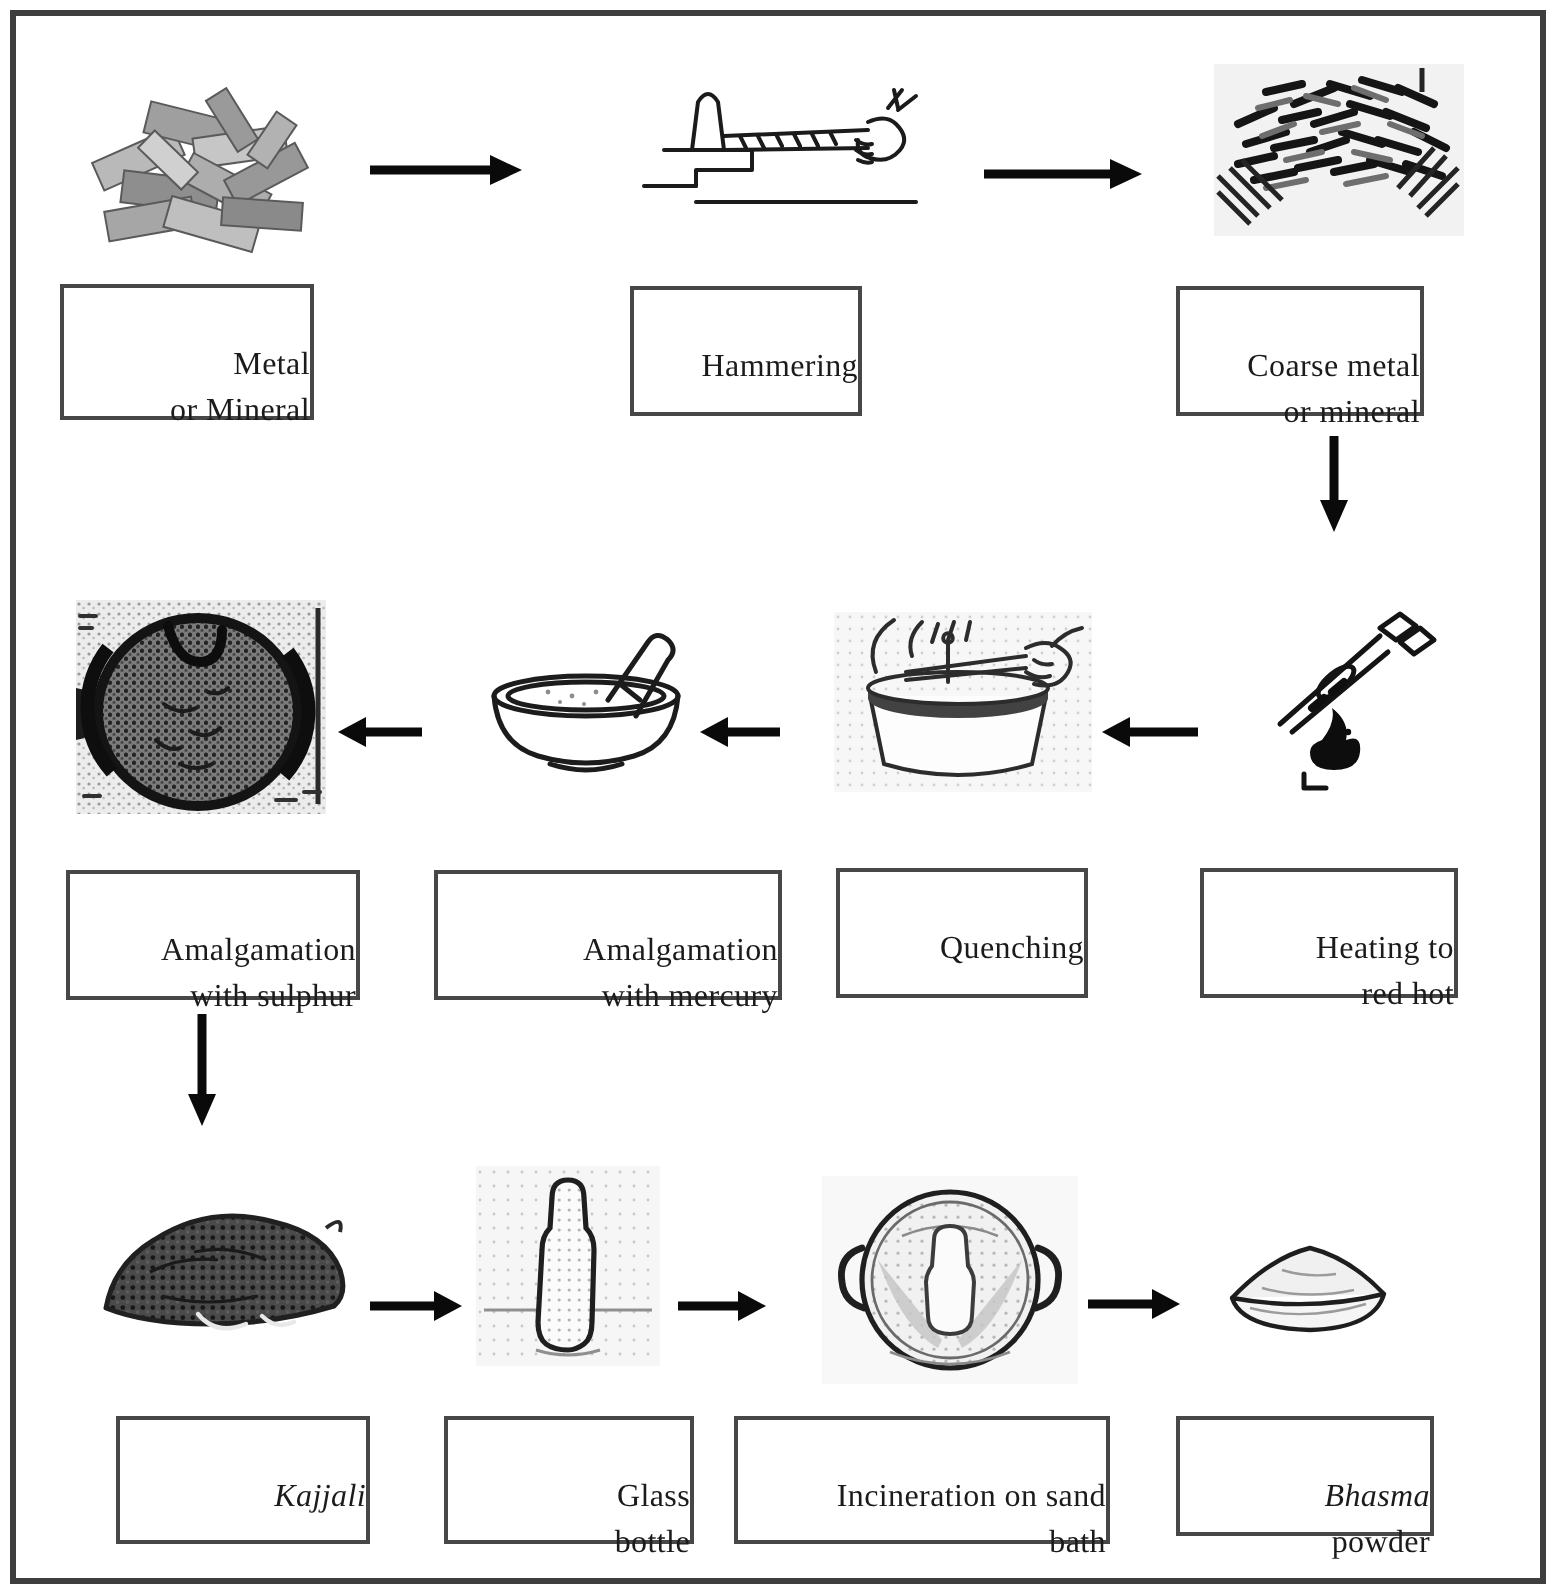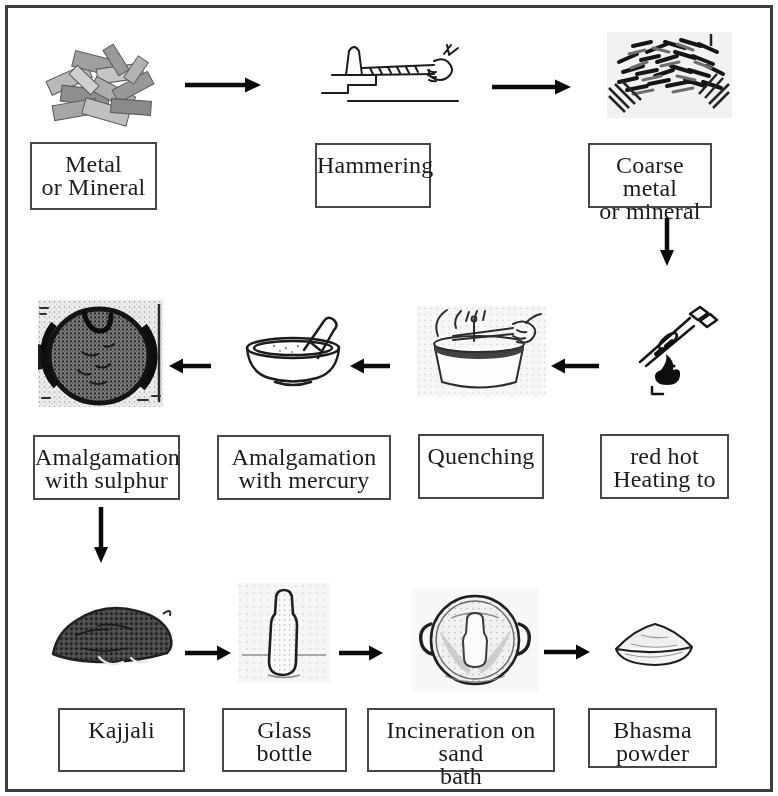--- a/index.html
+++ b/index.html
@@ -7,24 +7,24 @@
     position:relative;width:778px;height:796px;background:#ffffff;
     font-family:"Liberation Serif", serif;overflow:hidden;
   }
   .frame{
     position:absolute;left:5px;top:5px;width:762px;height:781px;
     border:3px solid #3e3e3e;background:#ffffff;
   }
   .abs{position:absolute;}
   .label-box{
     position:absolute;border:2px solid #474747;background:#ffffff;
-    text-align:center;font-size:24px;line-height:23px;color:#1b1b1b;
-    padding-top:9px;box-sizing:border-box;letter-spacing:0.2px;
+    text-align:right;font-size:16px;line-height:23px;color:#1b1b1b;
+    padding-top:27px;box-sizing:border-box;letter-spacing:0.2px;
   }
-  .italic{}
+  .italic{font-style:italic;}
   svg{display:block;}
   .img-wrap{position:absolute;}
 </style>
 </head>
 <body>
 
 <div class="canvas">
   <div class="frame"></div>
 
   <div class="img-wrap" style="left:35px;top:38px">
@@ -239,22 +239,22 @@
     <div>with sulphur</div>
   </div>
   <div class="label-box" style="left:217px;top:435px;width:174px;height:65px">
     <div>Amalgamation</div>
     <div>with mercury</div>
   </div>
   <div class="label-box" style="left:418px;top:434px;width:126px;height:65px">
     <div>Quenching</div>
   </div>
   <div class="label-box" style="left:600px;top:434px;width:129px;height:65px">
+    <div>Heating to</div>
     <div>red hot</div>
-    <div>Heating to</div>
   </div>
 
   <div class="abs" style="left:93px;top:505px">
     <svg width="16" height="60" viewBox="0 0 16 60">
       <line x1="8" y1="2" x2="8" y2="44" stroke="#0a0a0a" stroke-width="4.5"></line>
       <polygon points="1,42 15,42 8,58" fill="#0a0a0a"></polygon>
     </svg>
   </div>
 
   <div class="img-wrap" style="left:45px;top:592px">

